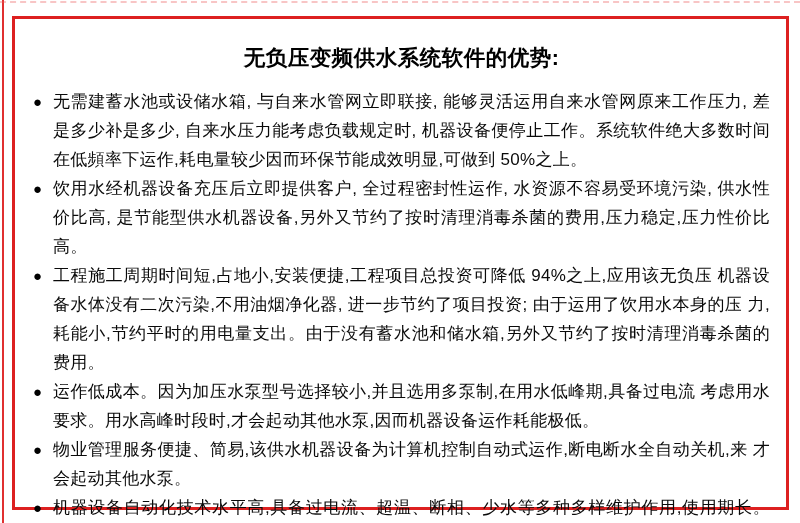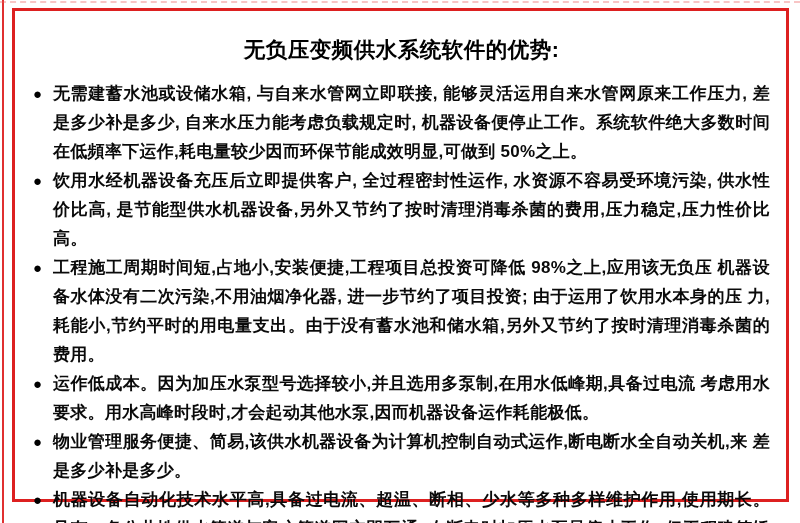--- a/index.html
+++ b/index.html
@@ -16,21 +16,21 @@
     width: 2px;
     background: #e03030;
   }
   .outer-top-line {
     position: absolute;
     left: 0; right: 0; top: 1px;
     border-top: 2px dashed rgba(235, 90, 90, 0.35);
   }
   .frame {
     position: absolute;
-    left: 12px; top: 8px;
+    left: 12px; top: 16px;
     width: 777px; height: 494px;
     border: 3px solid #dd2020;
     background: #ffffff;
     padding: 24px 16px 10px 18px;
   }
   .page-title {
     text-align: center;
     font-size: 21.5px;
     font-weight: bold;
     color: #000000;
@@ -48,21 +48,21 @@
   .marker {
     flex: 0 0 20px;
     font-size: 15px;
     line-height: 29px;
     color: #000000;
     text-align: left;
   }
   .btext {
     flex: 1;
     font-size: 17px;
-    font-weight: bold;
+    font-weight: normal;
     line-height: 29px;
     letter-spacing: 0.3px;
     color: #0a0a0a;
     text-align: justify;
   }
 </style>
 </head>
 <body>
 
 <div class="outer-left-line"></div>
@@ -78,31 +78,31 @@
         <span class="btext">无需建蓄水池或设储水箱, 与自来水管网立即联接, 能够灵活运用自来水管网原来工作压力, 差是多少补是多少, 自来水压力能考虑负载规定时, 机器设备便停止工作。系统软件绝大多数时间在低頻率下运作,耗电量较少因而环保节能成效明显,可做到 50%之上。</span>
       </div>
 
       <div class="bullet-row">
         <span class="marker">●</span>
         <span class="btext">饮用水经机器设备充压后立即提供客户, 全过程密封性运作, 水资源不容易受环境污染, 供水性价比高, 是节能型供水机器设备,另外又节约了按时清理消毒杀菌的费用,压力稳定,压力性价比高。</span>
       </div>
 
       <div class="bullet-row">
         <span class="marker">●</span>
-        <span class="btext">工程施工周期时间短,占地小,安装便捷,工程项目总投资可降低 98%之上,应用该无负压 机器设备水体没有二次污染,不用油烟净化器, 进一步节约了项目投资; 由于运用了饮用水本身的压 力,耗能小,节约平时的用电量支出。由于没有蓄水池和储水箱,另外又节约了按时清理消毒杀菌的费用。</span>
+        <span class="btext">工程施工周期时间短,占地小,安装便捷,工程项目总投资可降低 94%之上,应用该无负压 机器设备水体没有二次污染,不用油烟净化器, 进一步节约了项目投资; 由于运用了饮用水本身的压 力,耗能小,节约平时的用电量支出。由于没有蓄水池和储水箱,另外又节约了按时清理消毒杀菌的费用。</span>
       </div>
 
       <div class="bullet-row">
         <span class="marker">●</span>
         <span class="btext">运作低成本。因为加压水泵型号选择较小,并且选用多泵制,在用水低峰期,具备过电流 考虑用水要求。用水高峰时段时,才会起动其他水泵,因而机器设备运作耗能极低。</span>
       </div>
 
       <div class="bullet-row">
         <span class="marker">●</span>
-        <span class="btext">物业管理服务便捷、简易,该供水机器设备为计算机控制自动式运作,断电断水全自动关机,来 差是多少补是多少。</span>
+        <span class="btext">物业管理服务便捷、简易,该供水机器设备为计算机控制自动式运作,断电断水全自动关机,来 才会起动其他水泵。</span>
       </div>
 
       <div class="bullet-row">
         <span class="marker">●</span>
         <span class="btext">机器设备自动化技术水平高,具备过电流、超温、断相、少水等多种多样维护作用,使用期长。且有一条公共性供水管道与客户管道网立即互通, 在断电时加压水泵虽停止工作, 但工程建筑矮层客户 依然可保持供水。</span>
       </div>
     </div>
 </div>
 
 </body></html>

